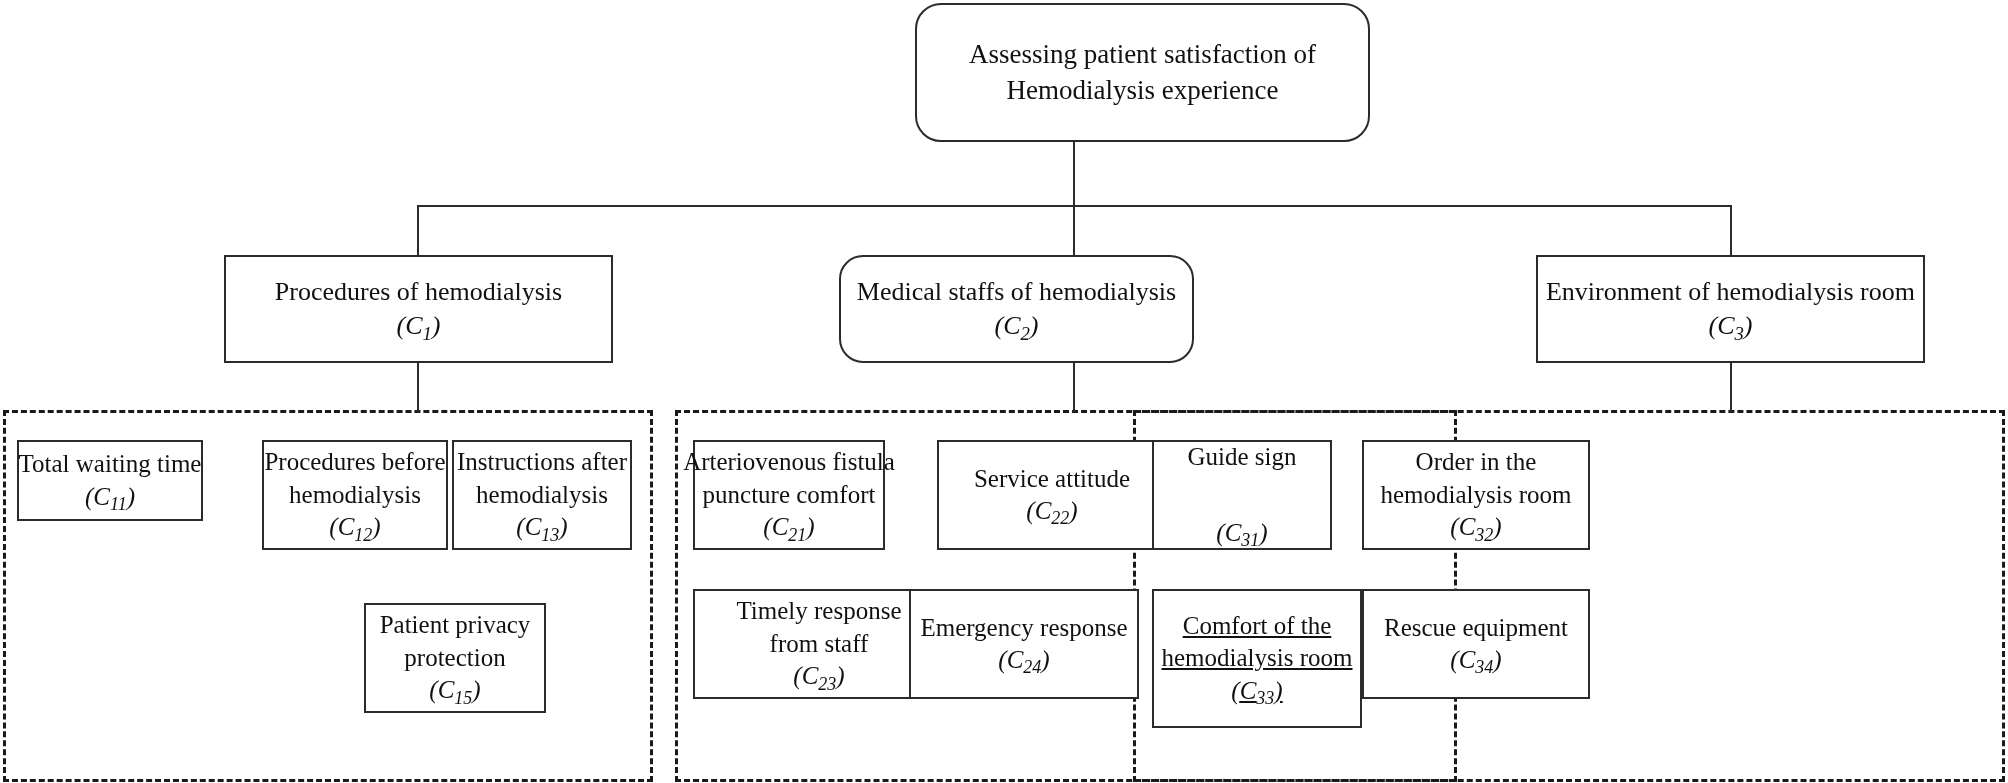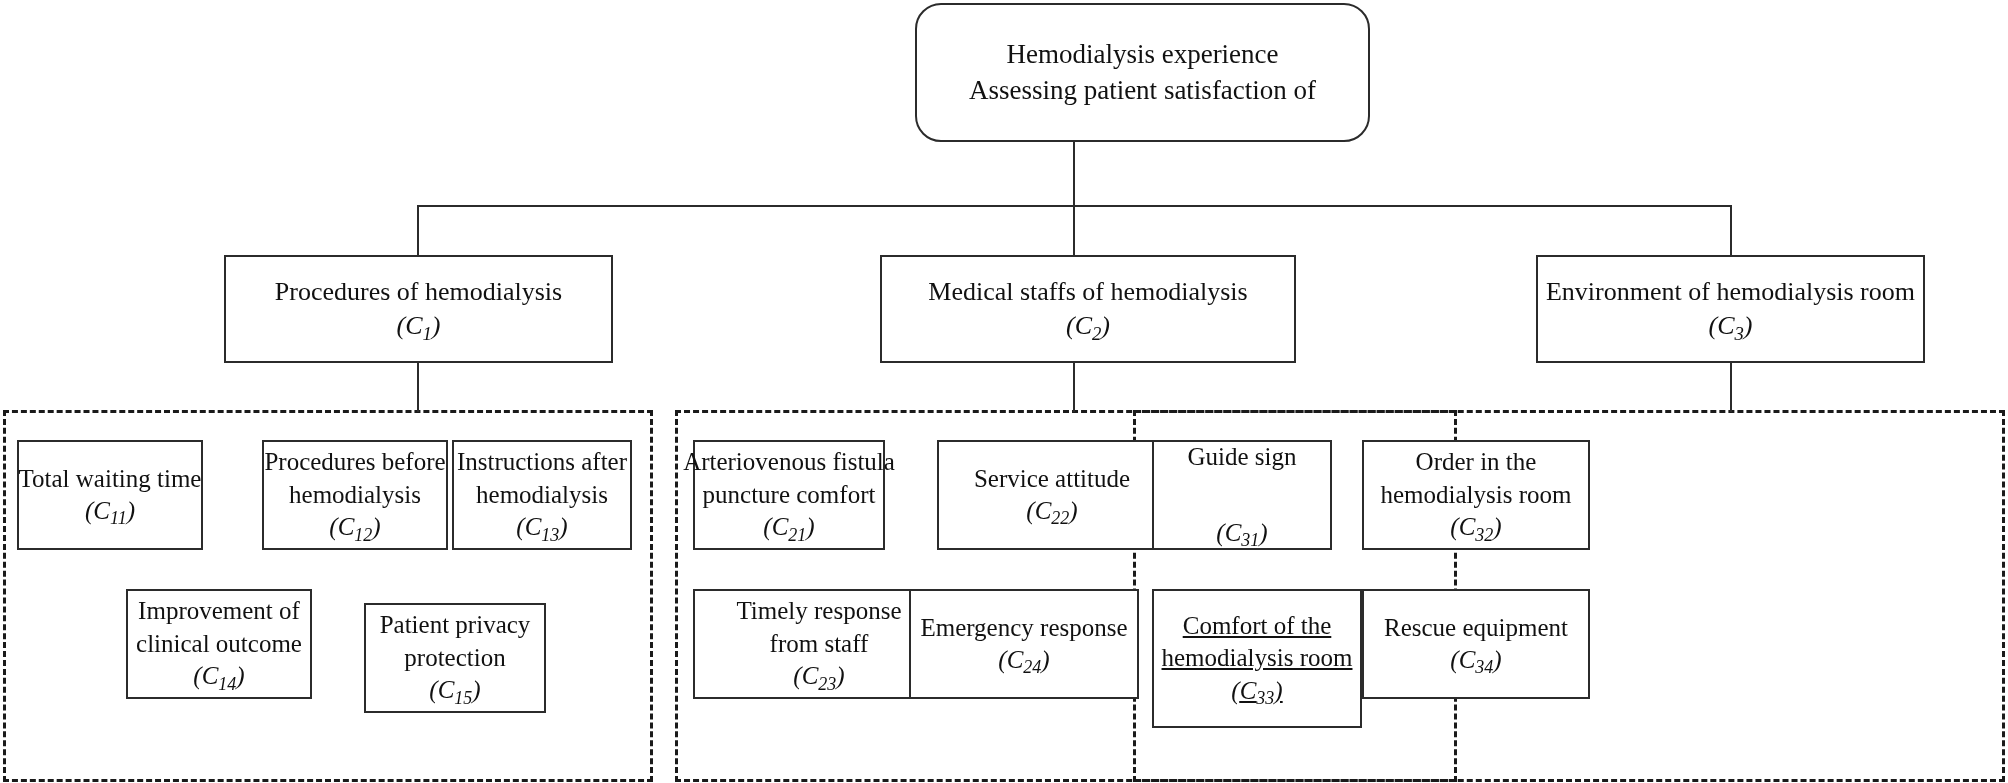--- a/index.html
+++ b/index.html
@@ -90,61 +90,56 @@
 
   <div class="edge v" style="left:417px; top:205px; height:51px;"></div>
   <div class="edge v" style="left:1073px; top:205px; height:51px;"></div>
   <div class="edge v" style="left:1730px; top:205px; height:51px;"></div>
 
   <div class="edge v" style="left:417px; top:362px; height:50px;"></div>
   <div class="edge v" style="left:1073px; top:362px; height:50px;"></div>
   <div class="edge v" style="left:1730px; top:362px; height:50px;"></div>
 
   <div class="node root" style="left:915px; top:3px; width:455px; height:139px;">
+    <span class="ln">Assessing patient satisfaction of</span>
     <span class="ln">Hemodialysis experience</span>
-    <span class="ln">Assessing patient satisfaction of</span>
   </div>
 
   <div class="node crit" style="left:224px; top:255px; width:389px; height:108px;">
     <span class="ln">Procedures of hemodialysis</span>
     <span class="ln code">(<span>C</span><sub>1</sub>)</span>
   </div>
 
-  <div class="node crit" style="left:880px; top:255px; width:416px; height:108px;">
+  <div class="node crit" style="left:839px; top:255px; width:355px; height:108px;border-radius:24px;">
     <span class="ln">Medical staffs of hemodialysis</span>
     <span class="ln code">(<span>C</span><sub>2</sub>)</span>
   </div>
 
   <div class="node crit" style="left:1536px; top:255px; width:389px; height:108px;">
     <span class="ln">Environment of hemodialysis room</span>
     <span class="ln code">(<span>C</span><sub>3</sub>)</span>
   </div>
 
-  <div class="node leaf" style="left:17px; top:440px; width:186px; height:110px;">
+  <div class="node leaf" style="left:17px; top:440px; width:186px; height:81px;">
     <span class="ln">Total waiting time</span>
     <span class="ln code">(<span>C</span><sub>11</sub>)</span>
   </div>
 
   <div class="node leaf" style="left:262px; top:440px; width:186px; height:110px;">
     <span class="ln">Procedures before</span>
     <span class="ln">hemodialysis</span>
     <span class="ln code">(<span>C</span><sub>12</sub>)</span>
   </div>
 
   <div class="node leaf" style="left:452px; top:440px; width:180px; height:110px;">
     <span class="ln">Instructions after</span>
     <span class="ln">hemodialysis</span>
     <span class="ln code">(<span>C</span><sub>13</sub>)</span>
   </div>
 
-  <div class="node leaf" style="left:126px; top:589px; width:186px; height:110px;">
-    <span class="ln">Improvement of</span>
-    <span class="ln">clinical outcome</span>
-    <span class="ln code">(<span>C</span><sub>14</sub>)</span>
-  </div>
 
   <div class="node leaf" style="left:364px; top:603px; width:182px; height:110px;">
     <span class="ln">Patient privacy</span>
     <span class="ln">protection</span>
     <span class="ln code">(<span>C</span><sub>15</sub>)</span>
   </div>
 
   <div class="node leaf" style="left:693px; top:440px; width:192px; height:110px;">
     <span class="ln">Arteriovenous fistula</span>
     <span class="ln">puncture comfort</span>

